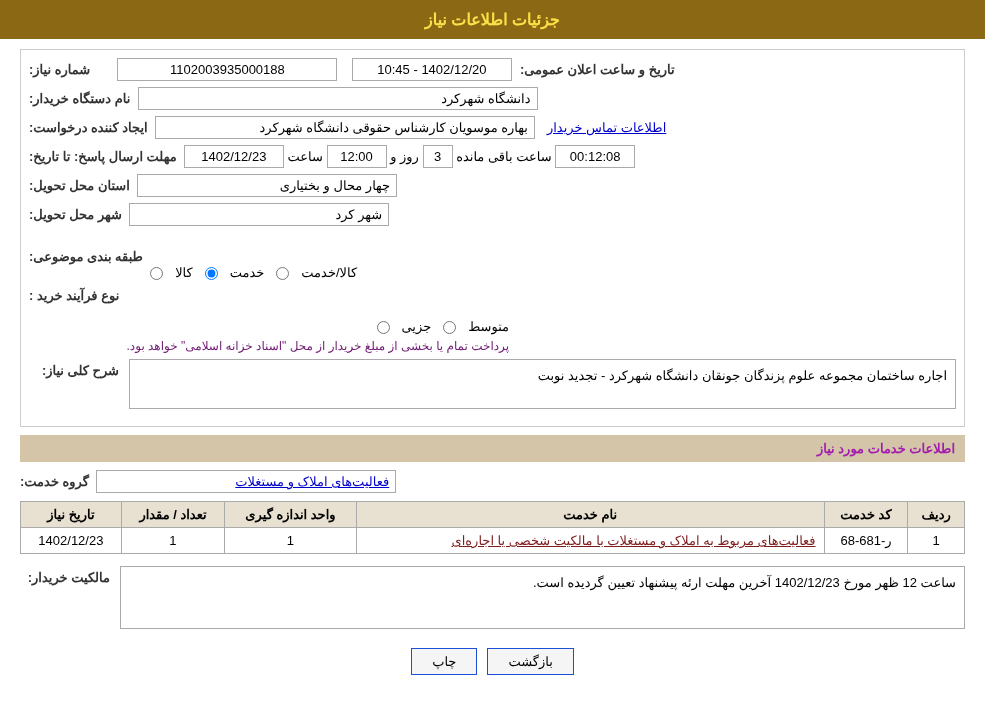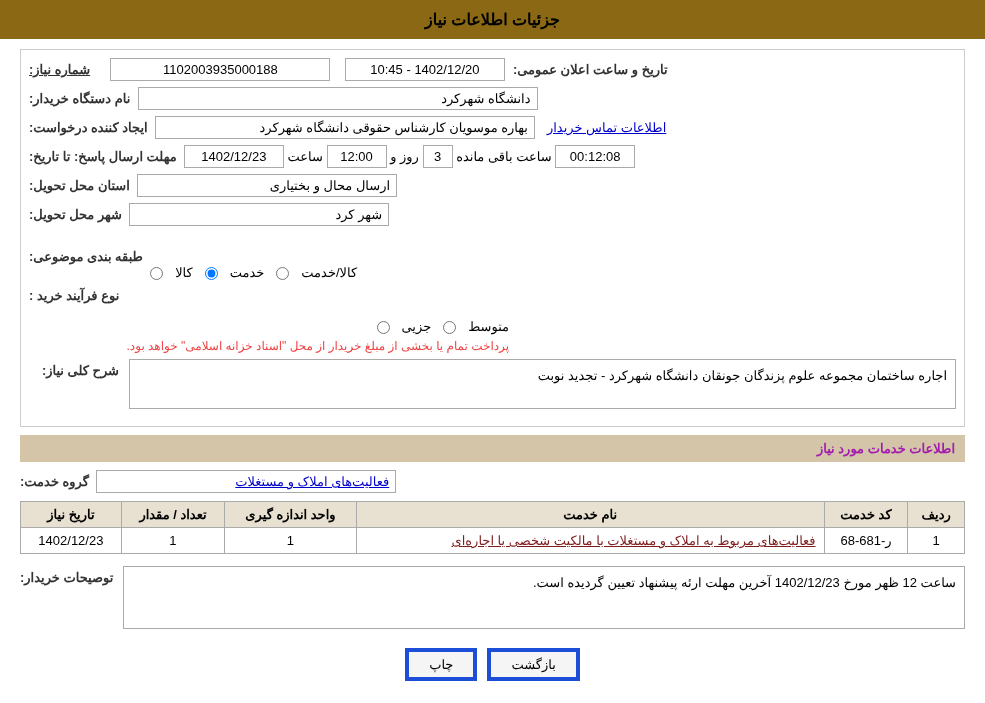--- a/index.html
+++ b/index.html
@@ -10,21 +10,21 @@
       direction: rtl;
     }
     .page-wrapper {
       width: 985px;
       min-height: 703px;
       background: #fff;
       margin: 0 auto;
     }
     .header-bar {
       background: #8B6914;
-      color: #000000;
+      color: #fde047;
       text-align: center;
       padding: 10px 0;
       font-size: 16px;
       font-weight: bold;
     }
     .content {
       padding: 10px 20px;
     }
     .form-section {
       border: 1px solid #ccc;
@@ -119,40 +119,40 @@
     }
     .buttons-row {
       display: flex;
       justify-content: center;
       gap: 10px;
       margin-top: 16px;
       margin-bottom: 16px;
     }
     .btn {
       padding: 5px 20px;
-      border: 4px solid #1d4ed8;
+      border: 1px solid #1d4ed8;
       cursor: pointer;
       font-family: Tahoma, Arial, sans-serif;
       font-size: 13px;
     }
     .btn-print {
       background: #f5f5f5;
     }
     .btn-back {
       background: #f5f5f5;
     }
     .inner-section {
       position: relative;
     }
     .label-bold {
       font-weight: bold;
       color: #333;
     }
     .note-text {
-      color: #ef4444;
+      color: #701a75;
       font-size: 12px;
     }
   </style>
 </head>
 <body>
 
 <div class="page-wrapper">
 
   <div class="header-bar">
     <span>جزئیات اطلاعات نیاز</span>
@@ -161,21 +161,21 @@
   <div class="content">
 
     <div class="form-section inner-section">
 
       <div class="form-row">
         <span class="label-bold" style="margin-left:8px;">تاریخ و ساعت اعلان عمومی:</span>
         <span class="date-box" style="min-width:160px; text-align:center;">1402/12/20 - 10:45</span>
         &nbsp;&nbsp;&nbsp;&nbsp;
         <span class="form-value" style="min-width:220px; text-align:center;">1102003935000188</span>
         &nbsp;&nbsp;
-        <span class="label-bold" style="margin-right:13px;text-decoration:underline;">شماره نیاز:</span>
+        <span class="label-bold" style="margin-right:20px;">شماره نیاز:</span>
       </div>
 
       <div class="form-row">
         <span class="form-value form-value-wide">دانشگاه شهرکرد</span>
         &nbsp;&nbsp;
         <span class="label-bold">نام دستگاه خریدار:</span>
       </div>
 
       <div class="form-row">
         <span class="link-blue" style="margin-left:12px;">اطلاعات تماس خریدار</span>
@@ -196,21 +196,21 @@
         <span class="date-box" style="min-width:60px;text-align:center;">12:00</span>
         &nbsp;
         <span>ساعت</span>
         &nbsp;
         <span class="date-box" style="min-width:100px;text-align:center;">1402/12/23</span>
         &nbsp;&nbsp;
         <span class="label-bold">مهلت ارسال پاسخ: تا تاریخ:</span>
       </div>
 
       <div class="form-row">
-        <span class="form-value" style="min-width:260px;">ارسال محال و بختیاری</span>
+        <span class="form-value" style="min-width:260px;">چهار محال و بختیاری</span>
         &nbsp;&nbsp;
         <span class="label-bold">استان محل تحویل:</span>
       </div>
 
       <div class="form-row">
         <span class="form-value" style="min-width:260px;">شهر کرد</span>
         &nbsp;&nbsp;
         <span class="label-bold">شهر محل تحویل:</span>
       </div>
 
@@ -290,21 +290,21 @@
           <td>1</td>
           <td>1402/12/23</td>
         </tr>
       </tbody>
     </table>
 
     <div style="display:flex; align-items:flex-start; margin-top:12px; justify-content:flex-end;">
       <div style="flex:1; margin-left:10px;">
         <textarea class="buyer-notes" rows="3" style="">ساعت 12 ظهر مورخ 1402/12/23 آخرین مهلت ارئه پیشنهاد تعیین گردیده است.</textarea>
       </div>
-      <span class="label-bold" style="min-width:90px; text-align:right; margin-top:4px;">توصیحات خریدار:</span>
+      <span class="label-bold" style="min-width:90px; text-align:right; margin-top:4px;">مالکیت خریدار:</span>
     </div>
 
     <div class="buttons-row">
       <button class="btn btn-back">بازگشت</button>
       <button class="btn btn-print">چاپ</button>
     </div>
 
   </div>
 </div>
 

